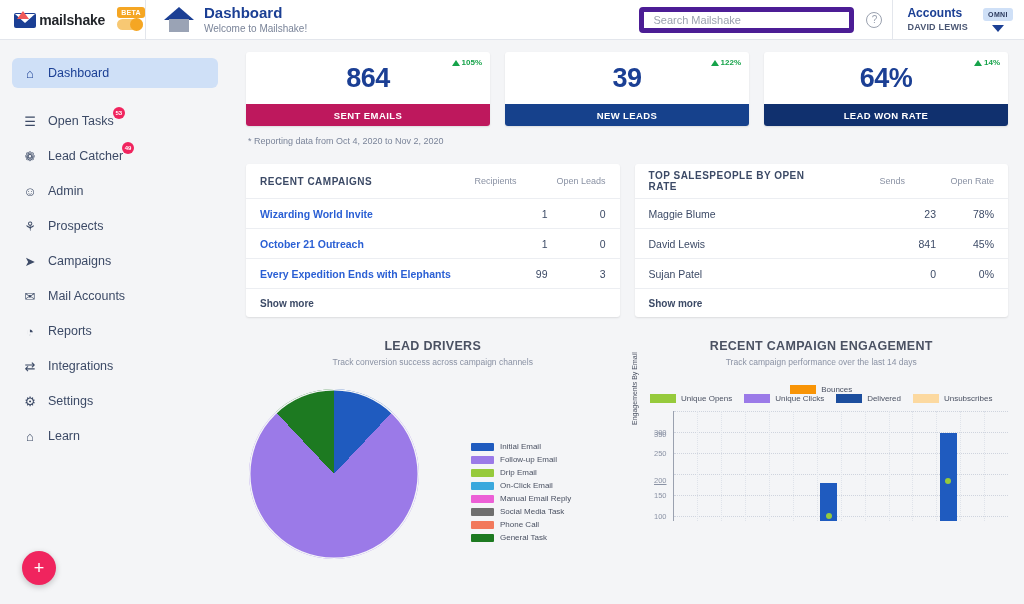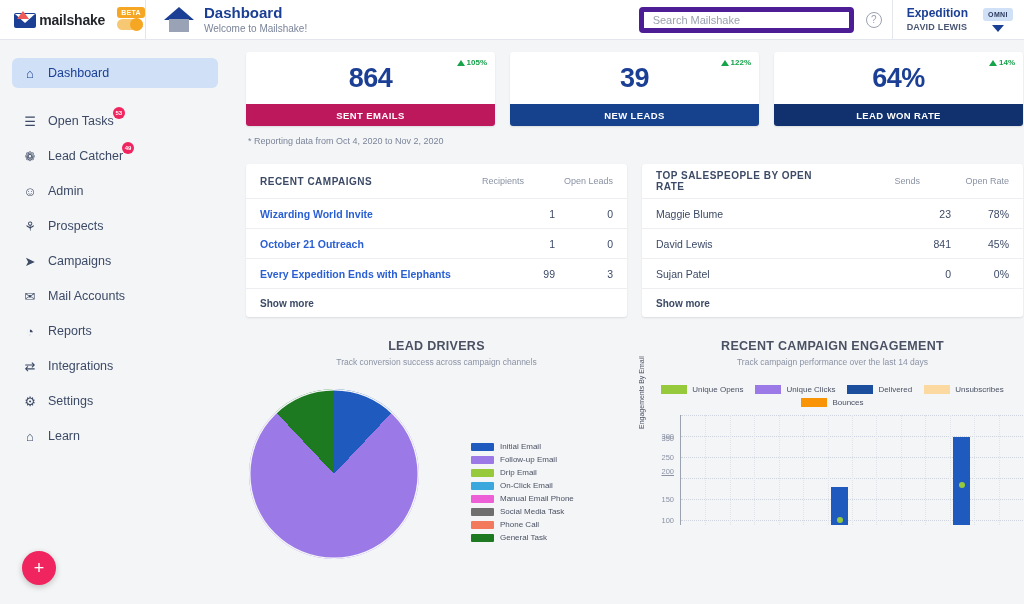--- a/index.html
+++ b/index.html
@@ -109,21 +109,21 @@
   }
   .fab {
     position:absolute; left:22px; top:551px; width:34px; height:34px;
     border-radius:50%; background:#f0245e; color:#fff;
     display:flex; align-items:center; justify-content:center;
     font-size:18px; font-weight:300; cursor:pointer;
     box-shadow:0 2px 6px rgba(0,0,0,.22);
   }
 
   
-  .main { position:absolute; top:40px; left:230px; width:794px; height:564px; padding:12px 1px 0 16px;}
+  .main { position:absolute; top:40px; left:230px; width:794px; height:564px; padding:12px 16px 0 16px;}
   .kpi-row { display:flex; gap:15px; }
   .kpi-card { flex:1; background:#fff; border-radius:3px; box-shadow:0 1px 2px rgba(0,0,0,.10); overflow:hidden;}
   .kpi-top { height:52px; position:relative; display:flex; align-items:center; justify-content:center; }
   .kpi-value { font-size:27px; font-weight:700; color:#1b3f94; letter-spacing:-.5px;}
   .kpi-delta {
     position:absolute; top:6px; right:8px; font-size:8px; font-weight:700; color:#16a34a;
     display:flex; align-items:center; gap:2px;
   }
   .tri-up { width:0;height:0;border-left:4px solid transparent;border-right:4px solid transparent;
             border-bottom:6px solid #16a34a;}
@@ -211,21 +211,21 @@
       <div class="page-title">Dashboard</div>
       <div class="page-sub">Welcome to Mailshake!</div>
     </span>
   </div>
   <div class="topbar-spacer"></div>
   <div class="search-wrap">
     <input class="search-input" placeholder="Search Mailshake" style="">
   </div>
   <div class="help-icon">?</div>
   <div class="acct">
-    <span class="acct-org">Expedition</span>
+    <span class="acct-org">Accounts</span>
     <span class="acct-user">DAVID LEWIS</span>
   </div>
   <div class="omni-wrap">
     <span class="omni-badge">OMNI</span>
     <span class="caret-down"></span>
   </div>
 </div>
 
 <div class="sidebar" id="sidebar">
     <div class="nav-item active">
@@ -388,21 +388,21 @@
             <div class="lg">
               <span class="sw" style="background:#96ca3c"></span>
               <span class="lg-label">Drip Email</span>
             </div>
             <div class="lg">
               <span class="sw" style="background:#3aa8dd"></span>
               <span class="lg-label">On-Click Email</span>
             </div>
             <div class="lg">
               <span class="sw" style="background:#ec5fd6"></span>
-              <span class="lg-label">Manual Email Phone</span>
+              <span class="lg-label">Manual Email Reply</span>
             </div>
             <div class="lg">
               <span class="sw" style="background:#6f6f6f"></span>
               <span class="lg-label">Social Media Task</span>
             </div>
             <div class="lg">
               <span class="sw" style="background:#f2795c"></span>
               <span class="lg-label">Phone Call</span>
             </div>
             <div class="lg">
@@ -410,52 +410,52 @@
               <span class="lg-label">General Task</span>
             </div>
           </div>
       </div>
     </div>
 
     <div class="chart-col">
       <div class="chart-title">RECENT CAMPAIGN ENGAGEMENT</div>
       <div class="chart-sub">Track campaign performance over the last 14 days</div>
       <div class="bar-legend" id="bar-legend">
+          <div class="bl-row" style="margin-top: 4px;">
+            <div class="bl">
+              <span class="sw2" style="background:#f89406"></span>
+              <span>Bounces</span>
+            </div>
+          </div>
           <div class="bl-row">
             <div class="bl">
               <span class="sw2" style="background:#96ca3c"></span>
               <span>Unique Opens</span>
             </div>
             <div class="bl">
               <span class="sw2" style="background:#9b7ae8"></span>
               <span>Unique Clicks</span>
             </div>
             <div class="bl">
               <span class="sw2" style="background:#1c4e9e"></span>
               <span>Delivered</span>
             </div>
             <div class="bl">
               <span class="sw2" style="background:#fcd9a0"></span>
               <span>Unsubscribes</span>
-            </div>
-          </div>
-          <div class="bl-row" style="margin-top: 4px;">
-            <div class="bl">
-              <span class="sw2" style="background:#f89406"></span>
-              <span>Bounces</span>
             </div>
           </div>
         </div>
       <div class="plot-wrap">
         <div class="ylab">Engagements By Email</div>
         <div id="yticks">
             <div class="ytick" style="top: -4px; margin-top: 23px;">350</div>
             <div class="ytick" style="top: 17px;">300</div>
             <div class="ytick" style="top: 38px;">250</div>
-            <div class="ytick" style="top: 52px; text-decoration: underline;">200</div>
+            <div class="ytick" style="top: 65px; text-decoration: underline;">200</div>
             <div class="ytick" style="top: 80px;">150</div>
             <div class="ytick" style="top: 101px;">100</div>
           </div>
         <div class="plot" id="plot">
             <div class="gl-h" style="top: 0px;"></div>
             <div class="gl-h" style="top: 21px;"></div>
             <div class="gl-h" style="top: 42px;"></div>
             <div class="gl-h" style="top: 63px;"></div>
             <div class="gl-h" style="top: 84px;"></div>
             <div class="gl-h" style="top: 105px;"></div>

